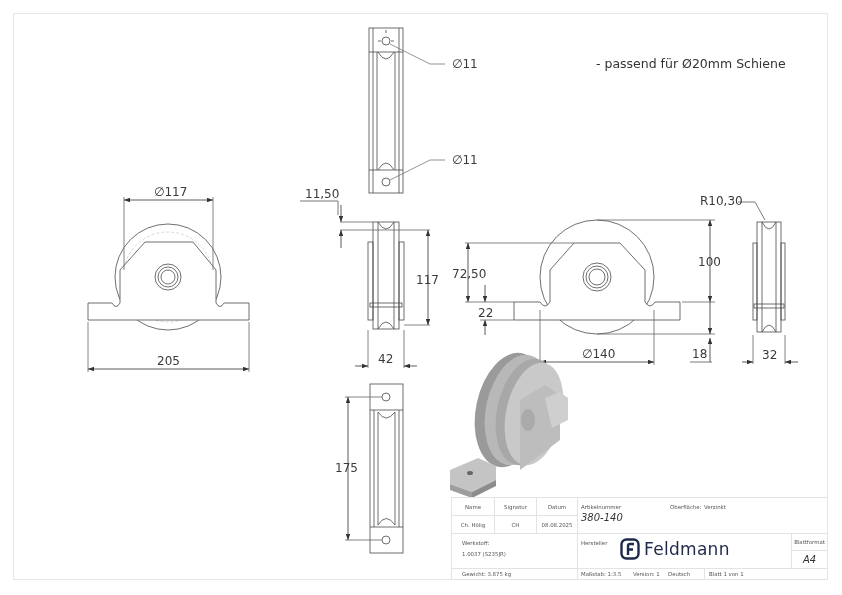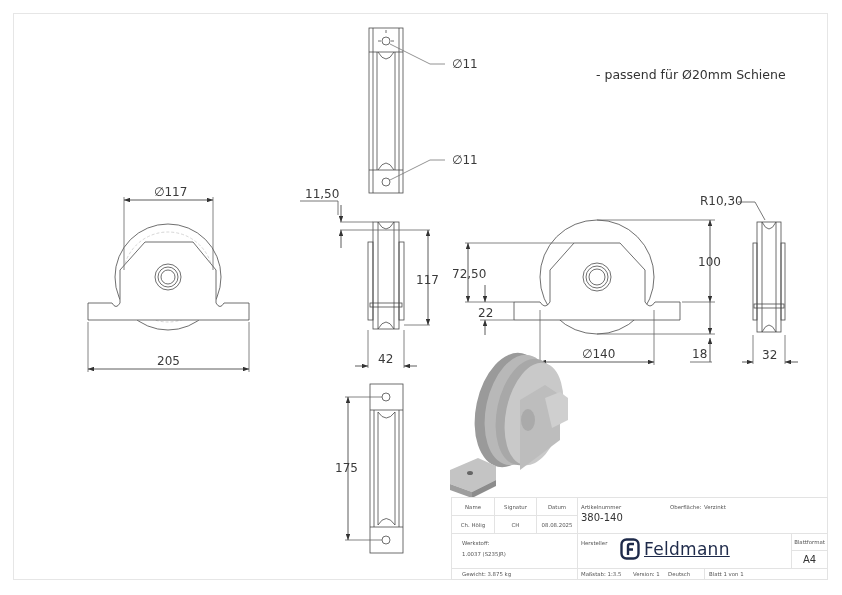--- a/index.html
+++ b/index.html
@@ -1,29 +1,29 @@
 <!DOCTYPE html>
 <html><head>
 <meta charset="utf-8">
 <style>
   html, body { margin:0; padding:0; background:#ffffff; }
   body { width:842px; height:595px; position:relative; overflow:hidden; font-family:"DejaVu Sans", sans-serif; }
   #sheet { position:absolute; left:0; top:0; width:842px; height:544px; }
   .frame { position:absolute; left:13px; top:13px; width:815px; height:567px; border:1px solid #e6e6e6; box-sizing:border-box; }
   svg text { font-family:"DejaVu Sans", sans-serif; fill:#333; }
   .dim { font-size:12px; fill:#3a3a3a; }
-  .note { position:absolute; left:596px; top:68px; font-size:12.5px; line-height:13px; color:#333; }
+  .note { position:absolute; left:596px; top:57px; font-size:12.5px; line-height:13px; color:#333; }
   .note div { white-space:nowrap; }
   
   .tb { position:absolute; left:451px; top:497px; width:377px; height:83px; border:1px solid #e3e3e3; box-sizing:border-box; font-size:5.4px; color:#555; }
   .cell { position:absolute; box-sizing:border-box; border-color:#e3e3e3; border-style:solid; border-width:0; }
   .center { display:flex; align-items:center; justify-content:center; }
-  .big { font-size:10px; color:#333; }
+  .big { font-size:10px; color:#333;font-style:italic; }
   .logo { position:absolute; left:620px; top:538px; display:flex; align-items:center; gap:4px; }
-  .logo-text { font-size:17px; color:#1e2a4a; letter-spacing:0.3px;text-decoration:underline; }
+  .logo-text { font-size:17px; color:#1e2a4a; letter-spacing:0.3px; }
 </style>
 </head>
 <body>
 
 <div id="sheet">
   <div class="frame"></div>
 
   <svg width="842" height="595" style="position:absolute;left:0;top:0" stroke="#4a4a4a" fill="none" stroke-width="0.8">
     <defs>
       <marker id="ar" markerWidth="8" markerHeight="6" refX="8" refY="3" orient="auto-start-reverse">

